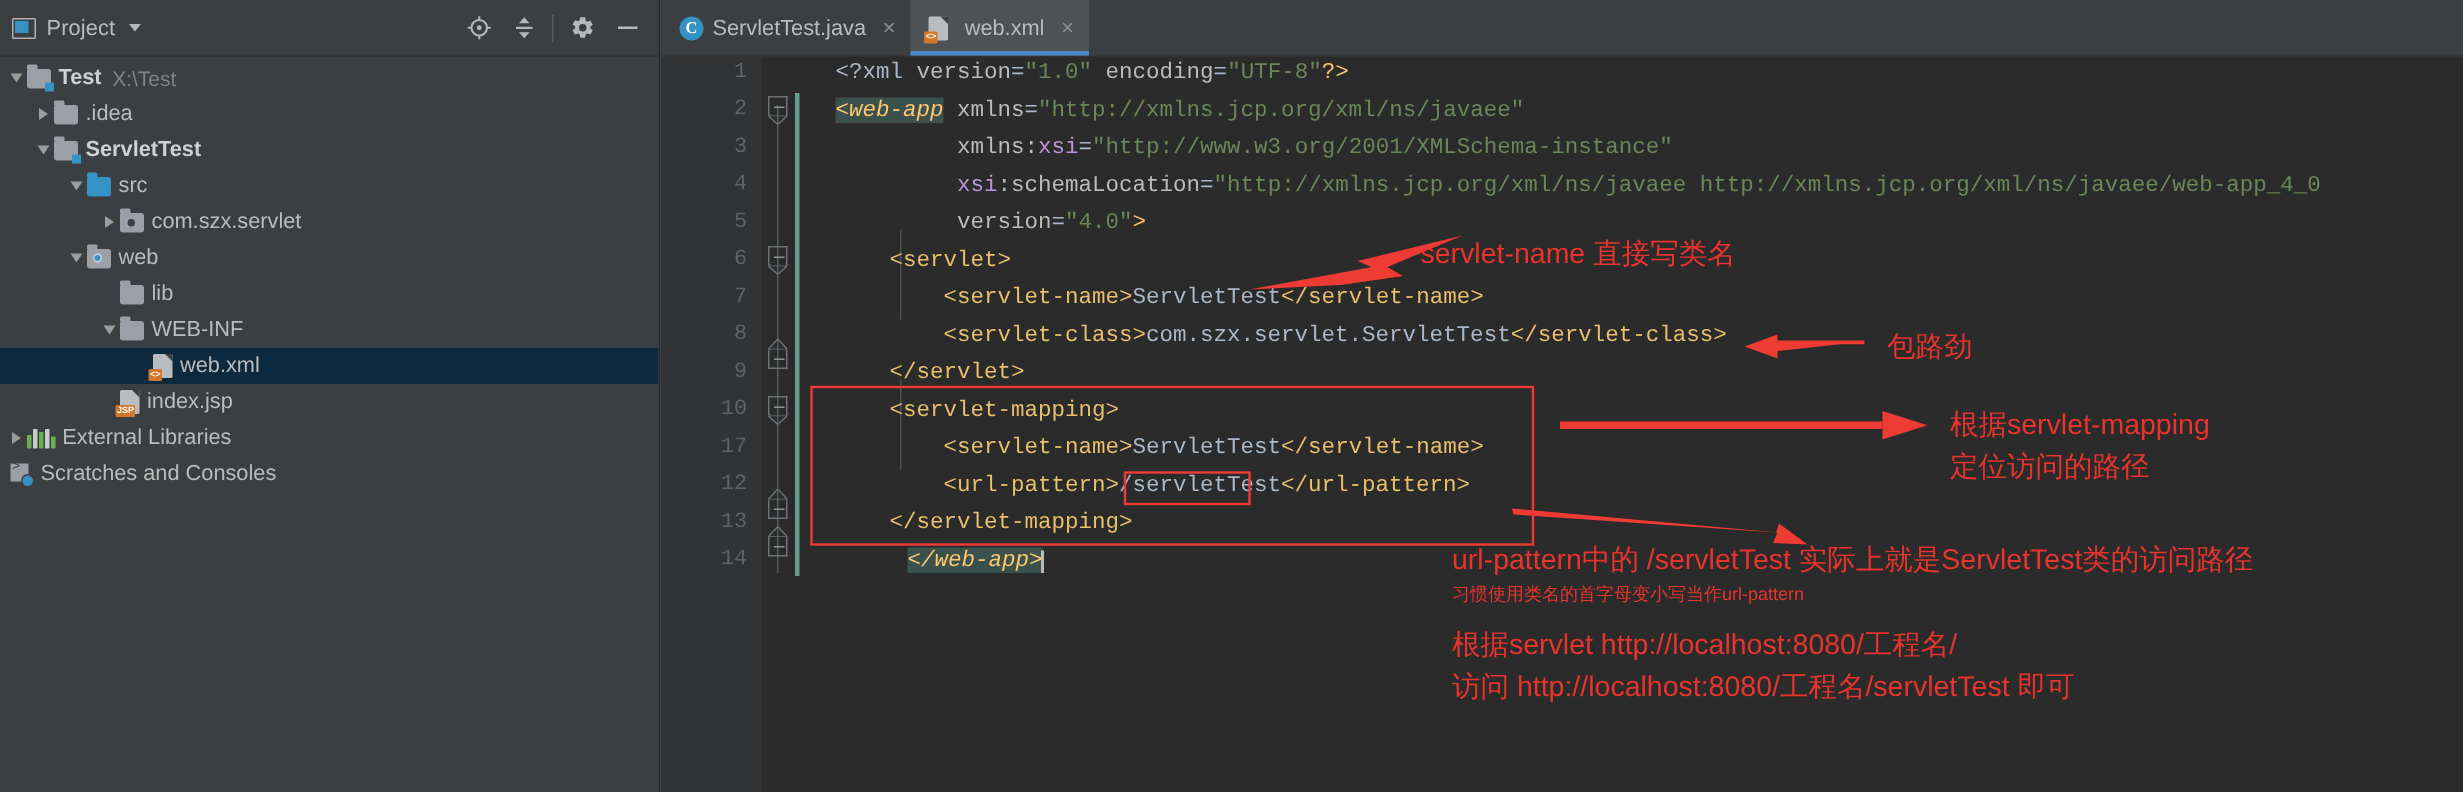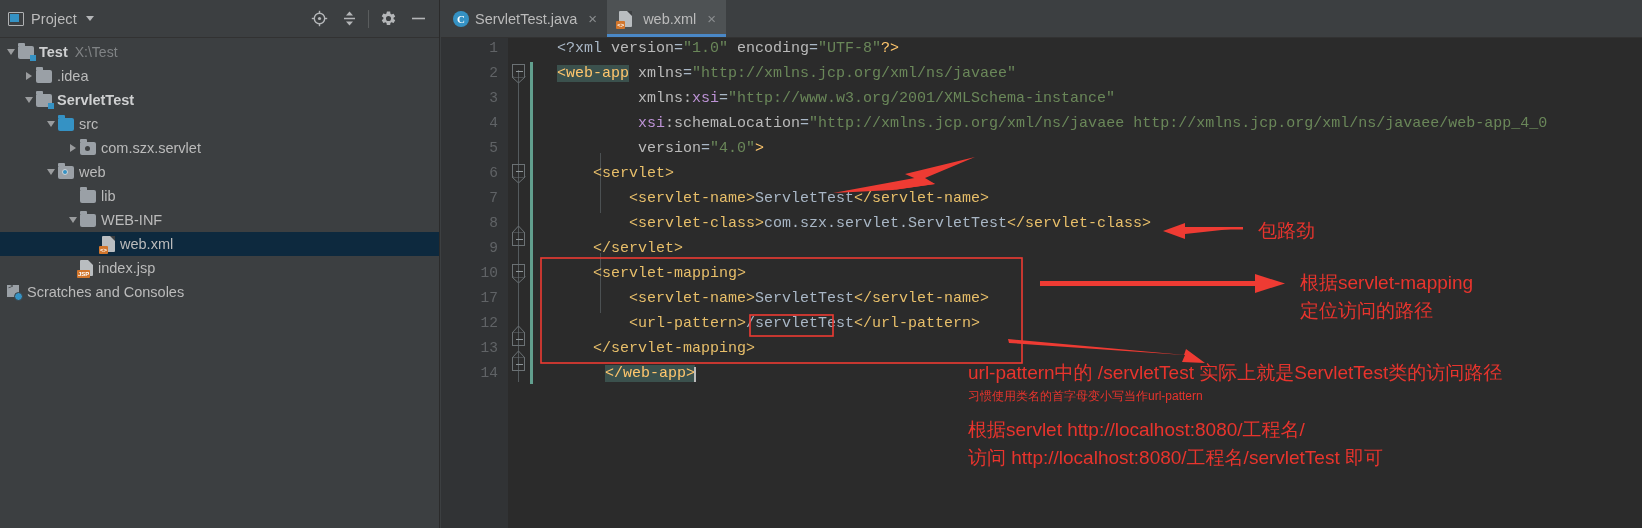--- a/index.html
+++ b/index.html
@@ -263,21 +263,21 @@
     line-height: 15px;
     white-space: pre;
   }
   .tk-punct  { color: #a9b7c6; }
   .tk-tag    { color: #e8bf6a; }
   .tk-attr   { color: #bababa; }
   .tk-ns     { color: #bd93d6; }
   .tk-str    { color: #6a8759; }
   .tk-text   { color: #a9b7c6; }
   .tk-q      { color: #ffc66d; }
-  .hl-tag    { background: #3b514d; }
+  .hl-tag    { background: #3b514d; font-style: italic; }
   .caret {
     display: inline-block;
     width: 1.5px; height: 15px;
     background: #bbbbbb;
     vertical-align: text-bottom;
     margin-left: -1px;
   }
   .indent-guide {
     position: absolute; width: 1px; background: #4b5052;
   }
@@ -442,20 +442,35 @@
         <span class="arrow-box"></span>
         <span class="ico">
           <span class="filedoc">
               <span class="tag">JSP</span>
             </span>
         </span>
         <span class="lbl">index.jsp</span>
       </div>
 
 
+      <div class="row" style="padding-left:4px;">
+        <span class="arrow-box">
+            <span class="arrow-r"></span>
+          </span>
+        <span class="ico">
+          <span class="libs">
+            <i style="height:9px;background:#6ab04c;"></i>
+            <i style="height:13px;background:#c9ccce;"></i>
+            <i style="height:11px;background:#6ab04c;"></i>
+            <i style="height:13px;background:#c9ccce;"></i>
+            <i style="height:8px;background:#6ab04c;"></i>
+          </span>
+        </span>
+        <span class="lbl">External Libraries</span>
+      </div>
 
       <div class="row" style="padding-left:7px;">
         <span class="ico">
           <span class="scratch">
               <span class="pg"></span>
               <span class="clock"></span>
             </span>
         </span>
         <span class="lbl">Scratches and Consoles</span>
       </div>
@@ -594,20 +609,21 @@
 
       <g>
         <polygon points="1008,339 1185,355 1182,362 1205,363 1186,349 1184,355 1009,343" fill="#ee3b33"></polygon>
       </g>
 
       <rect x="541" y="258" width="481" height="105" fill="none" stroke="#ee3b33" stroke-width="1.6"></rect>
 
       <rect x="750" y="315" width="83" height="21" fill="none" stroke="#ee3b33" stroke-width="1.6"></rect>
     </svg>
 
+    <span class="anno-text" style="left:947px;top:156px;font-size:19px;">servlet-name 直接写类名</span>
     <span class="anno-text" style="left:1258px;top:218px;font-size:19px;">包路劲</span>
     <span class="anno-text" style="left:1300px;top:270px;font-size:19px;">根据servlet-mapping</span>
     <span class="anno-text" style="left:1300px;top:298px;font-size:19px;">定位访问的路径</span>
     <span class="anno-text" style="left:968px;top:360px;font-size:19px;">url-pattern中的 /servletTest 实际上就是ServletTest类的访问路径</span>
     <span class="anno-text" style="left:968px;top:388px;font-size:12px;">习惯使用类名的首字母变小写当作url-pattern</span>
     <span class="anno-text" style="left:968px;top:417px;font-size:19px;">根据servlet http://localhost:8080/工程名/</span>
     <span class="anno-text" style="left:968px;top:445px;font-size:19px;">访问 http://localhost:8080/工程名/servletTest 即可</span>
   </div>
 
 </div>

